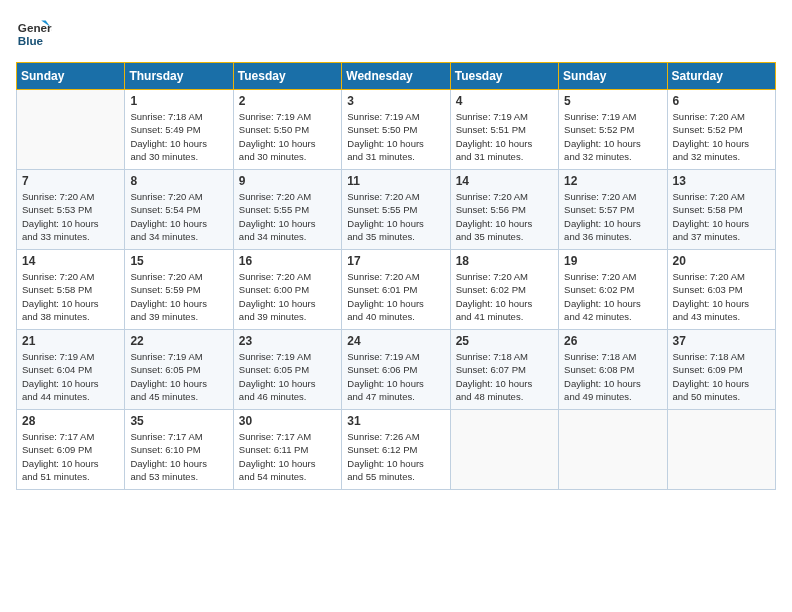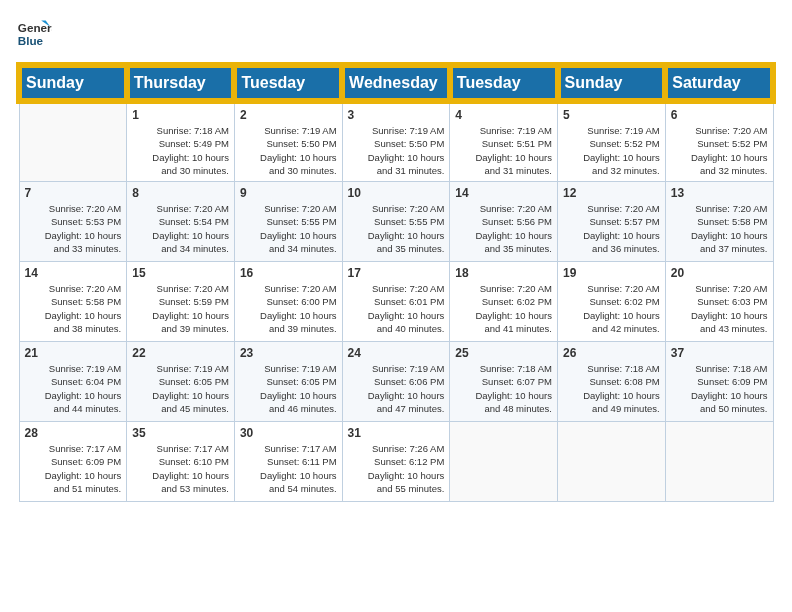--- a/index.html
+++ b/index.html
@@ -38,25 +38,25 @@
       color: #555;
     }
     table {
       width: 100%;
       border-collapse: collapse;
       table-layout: fixed;
     }
     thead th {
       background-color: #1a6fa8;
       color: #fff;
-      font-size: 16px;
+      font-size: 12px;
       font-weight: bold;
       padding: 6px 4px;
       text-align: left;
-      border: 6px solid #eab308;
+      border: 1px solid #eab308;
     }
     tbody td {
       border: 1px solid #c0d0e0;
       vertical-align: top;
       padding: 4px 5px;
       font-size: 10px;
       color: #333;
       height: 80px;
       background: #fff;
     }
@@ -66,21 +66,20 @@
     .day-number {
       font-size: 12px;
       font-weight: bold;
       display: block;
       margin-bottom: 2px;
     }
     .day-info {
       font-size: 9.5px;
       line-height: 1.4;
       color: #333;
-      text-align: right;
     }
     .empty-cell {
       background: #f9f9f9 !important;
     }
   </style>
 </head>
 <body>
 
 <div class="header-area">
   <div class="logo">
@@ -170,21 +169,21 @@
 and 34 minutes.</div>
         </td>
         <td>
           <span class="day-number">9</span>
           <div class="day-info" style="white-space: pre-line;">Sunrise: 7:20 AM
 Sunset: 5:55 PM
 Daylight: 10 hours
 and 34 minutes.</div>
         </td>
         <td>
-          <span class="day-number">10</span>
+          <span class="day-number">11</span>
           <div class="day-info" style="white-space: pre-line;">Sunrise: 7:20 AM
 Sunset: 5:55 PM
 Daylight: 10 hours
 and 35 minutes.</div>
         </td>
         <td>
           <span class="day-number">14</span>
           <div class="day-info" style="white-space: pre-line;">Sunrise: 7:20 AM
 Sunset: 5:56 PM
 Daylight: 10 hours

